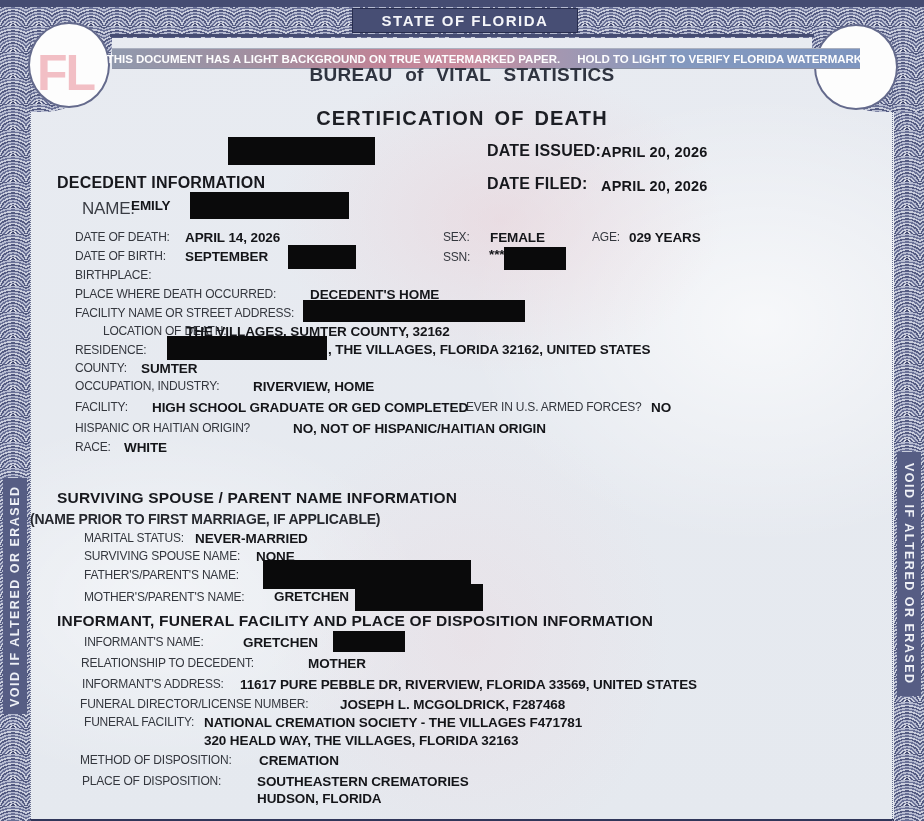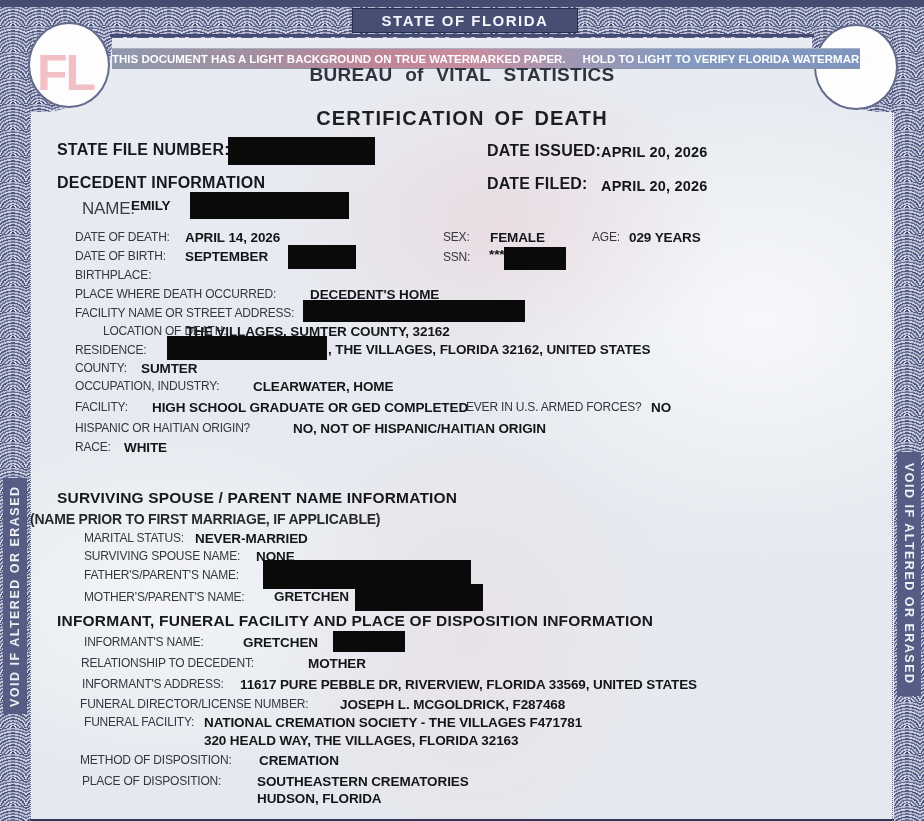--- a/index.html
+++ b/index.html
@@ -78,29 +78,28 @@
     <span>STATE OF FLORIDA</span>
   </div>
 
   <div class="void-band void-left" style="left:3px;top:478px;width:24px;height:236px;">
     <span>VOID IF ALTERED OR ERASED</span>
   </div>
   <div class="void-band void-right" style="left:897px;top:452px;width:24px;height:244px;">
     <span>VOID IF ALTERED OR ERASED</span>
   </div>
 
-  <div class="notice-banner" style="left:112px;top:48px;width:748px;height:21px;justify-content:space-between;">
+  <div class="notice-banner" style="left:112px;top:48px;width:748px;height:21px;">
     <span>THIS DOCUMENT HAS A LIGHT BACKGROUND ON TRUE WATERMARKED PAPER.</span>
     <span>HOLD TO LIGHT TO VERIFY FLORIDA WATERMARK.</span>
   </div>
 
   <div class="bureau" style="top:64px;">BUREAU of VITAL STATISTICS</div>
   <div class="doc-title" style="top:107px;">CERTIFICATION OF DEATH</div>
 
-  <div class="t hlabel" style="left:57px;top:141px;">STATE FILE NUMBER:</div>
   <div class="redact" style="left:228px;top:137px;width:147px;height:28px;"></div>
   <div class="t hlabel" style="left:487px;top:142px;">DATE ISSUED:</div>
   <div class="t vlh" style="left:601px;top:144px;">APRIL 20, 2026</div>
 
   <div class="t hlabel" style="left:57px;top:174px;">DECEDENT INFORMATION</div>
   <div class="t hlabel" style="left:487px;top:175px;">DATE FILED:</div>
   <div class="t vlh" style="left:601px;top:178px;">APRIL 20, 2026</div>
 
   <div class="t lbs" style="left:82px;top:199px;">NAME:</div>
   <div class="t vl" style="left:131px;top:198px;">EMILY</div>
@@ -132,21 +131,21 @@
   <div class="t vl" style="left:186px;top:324px;">THE VILLAGES, SUMTER COUNTY, 32162</div>
 
   <div class="t lb" style="left:75px;top:343px;">RESIDENCE:</div>
   <div class="redact" style="left:167px;top:336px;width:160px;height:24px;"></div>
   <div class="t vl" style="left:328px;top:342px;">, THE VILLAGES, FLORIDA  32162, UNITED STATES</div>
 
   <div class="t lb" style="left:75px;top:361px;">COUNTY:</div>
   <div class="t vl" style="left:141px;top:361px;">SUMTER</div>
 
   <div class="t lb" style="left:75px;top:379px;">OCCUPATION, INDUSTRY:</div>
-  <div class="t vl" style="left:253px;top:379px;">CLEARWATER, HOME</div>
+  <div class="t vl" style="left:253px;top:379px;">RIVERVIEW, HOME</div>
 
   <div class="t lb" style="left:75px;top:400px;">FACILITY:</div>
   <div class="t vl" style="left:152px;top:400px;">HIGH SCHOOL GRADUATE OR GED COMPLETED</div>
   <div class="t lb" style="left:466px;top:400px;">EVER IN U.S. ARMED FORCES?</div>
   <div class="t vl" style="left:651px;top:400px;">NO</div>
 
   <div class="t lb" style="left:75px;top:421px;">HISPANIC OR HAITIAN ORIGIN?</div>
   <div class="t vl" style="left:293px;top:421px;">NO, NOT OF HISPANIC/HAITIAN ORIGIN</div>
 
   <div class="t lb" style="left:75px;top:440px;">RACE:</div>

